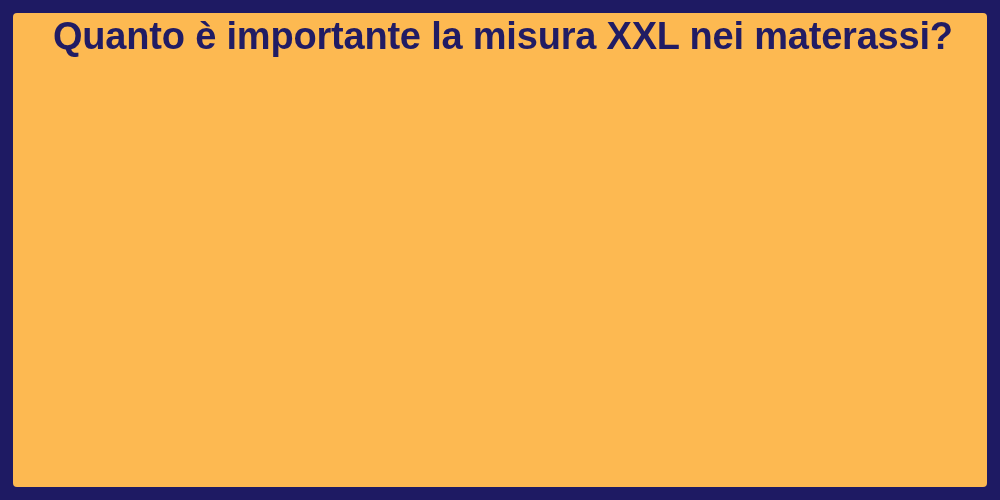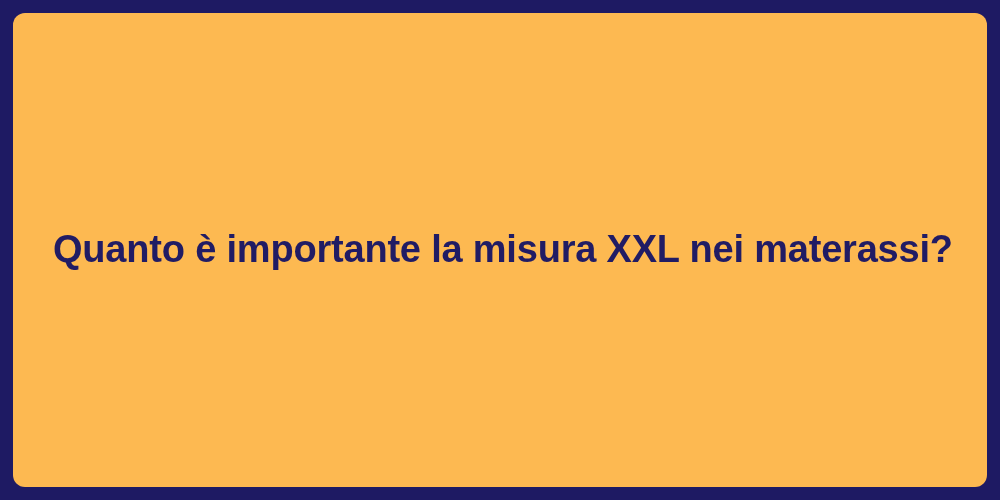--- a/index.html
+++ b/index.html
@@ -28,23 +28,23 @@
   }
 
   .card {
     position: absolute;
     left: 13px;
     top: 13px;
     width: 974px;
     height: 474px;
     box-sizing: border-box;
     background: #fdb951;
-    border-radius: 12px;
+    border-radius: 4px;
     display: flex;
-    align-items: center;
+    align-items: flex-start;
     justify-content: center;
     overflow: hidden;
   }
 
   .headline {
     margin: 0;
     padding: 0 40px;
     width: 100%;
     box-sizing: border-box;
     text-align: center;

